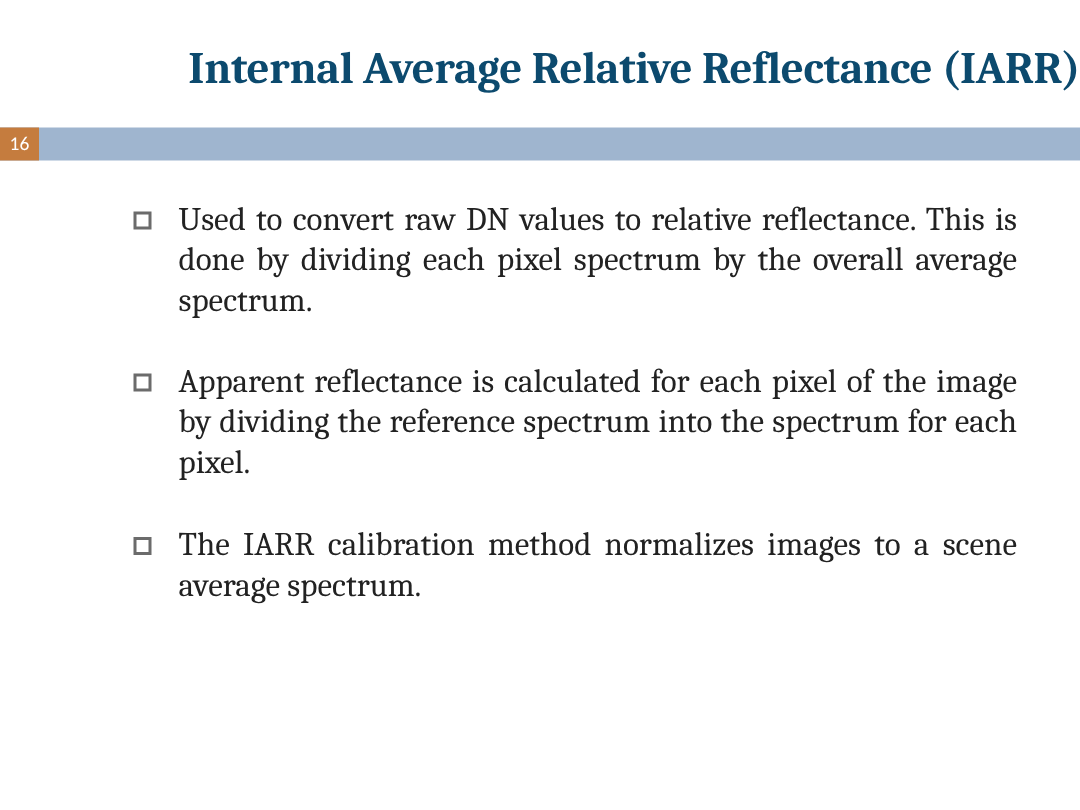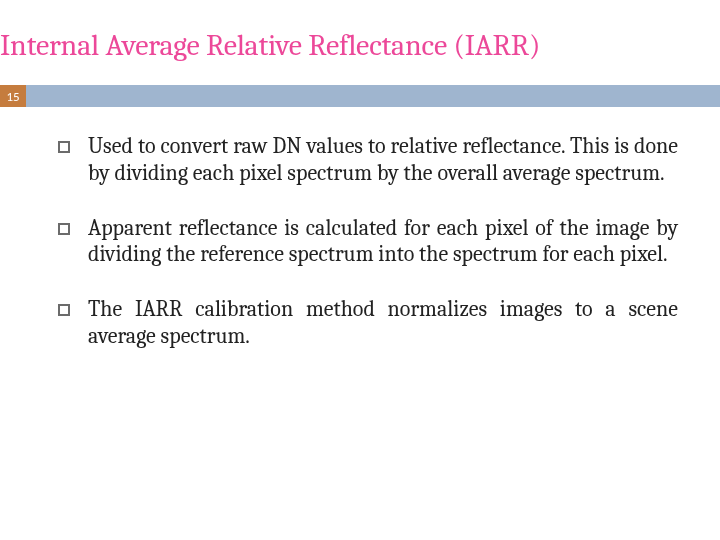--- a/index.html
+++ b/index.html
@@ -1,33 +1,33 @@
 <!DOCTYPE html>
 <html><head>
 <meta charset="utf-8">
 <style>
   * { margin: 0; padding: 0; box-sizing: border-box; }
   html, body { width: 720px; height: 540px; background: #fff; font-family: Cambria, Georgia, "Times New Roman", serif; color: #333; }
   .slide { width: 720px; height: 540px; position: relative; }
-  .title { font-size: 30px; font-weight: 400; color: #ec4899; text-align: left; padding-top: 28px; padding-bottom: 22px; letter-spacing: -0.2px; }
+  .title { font-size: 30px; font-weight: 700; color: #0c4a6e; text-align: right; padding-top: 28px; padding-bottom: 22px; letter-spacing: -0.2px; }
   .badge-row { width: 100%; height: 22px; background: #9fb5cf; display: flex; align-items: stretch; }
   .badge { background: #c57c3e; color: #fff; font-size: 13px; font-family: Calibri, Arial, sans-serif; display: flex; align-items: center; justify-content: center; width: 26px; height: 22px; }
-  .content { padding: 26px 42px 0 58px; }
+  .content { padding: 26px 42px 0 58px; margin-left: 31px; }
   .bullet-item { display: flex; align-items: flex-start; margin-bottom: 28px; }
   .bullet-icon { flex: 0 0 auto; width: 12px; height: 12px; border: 2px solid #6b6b6b; margin-top: 8px; margin-right: 18px; }
   .bullet-text { flex: 1 1 auto; font-size: 22px; line-height: 1.22; color: #222; }
   .justify { text-align: justify; text-justify: inter-word; }
 </style>
 </head>
 <body>
 
 <div class="slide">
   <div class="title">Internal Average Relative Reflectance (IARR)</div>
   <div class="badge-row">
-    <div class="badge">15</div>
+    <div class="badge">16</div>
   </div>
   <div class="content">
     <div class="bullet-item">
       <div class="bullet-icon"></div>
       <div class="bullet-text justify">Used to convert raw DN values to relative reflectance. This is done by dividing each pixel spectrum by the overall average spectrum.</div>
     </div>
     <div class="bullet-item">
       <div class="bullet-icon"></div>
       <div class="bullet-text justify">Apparent reflectance is calculated for each pixel of the image by dividing the reference spectrum into the spectrum for each pixel.</div>
     </div>

